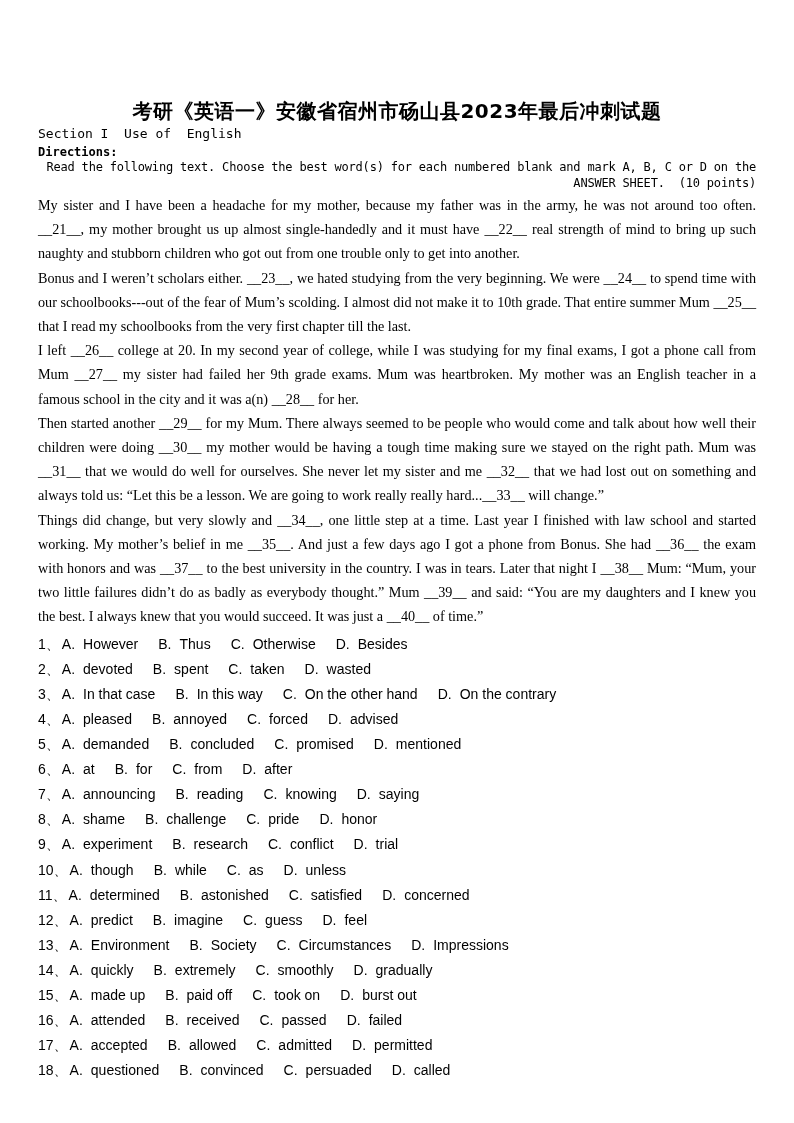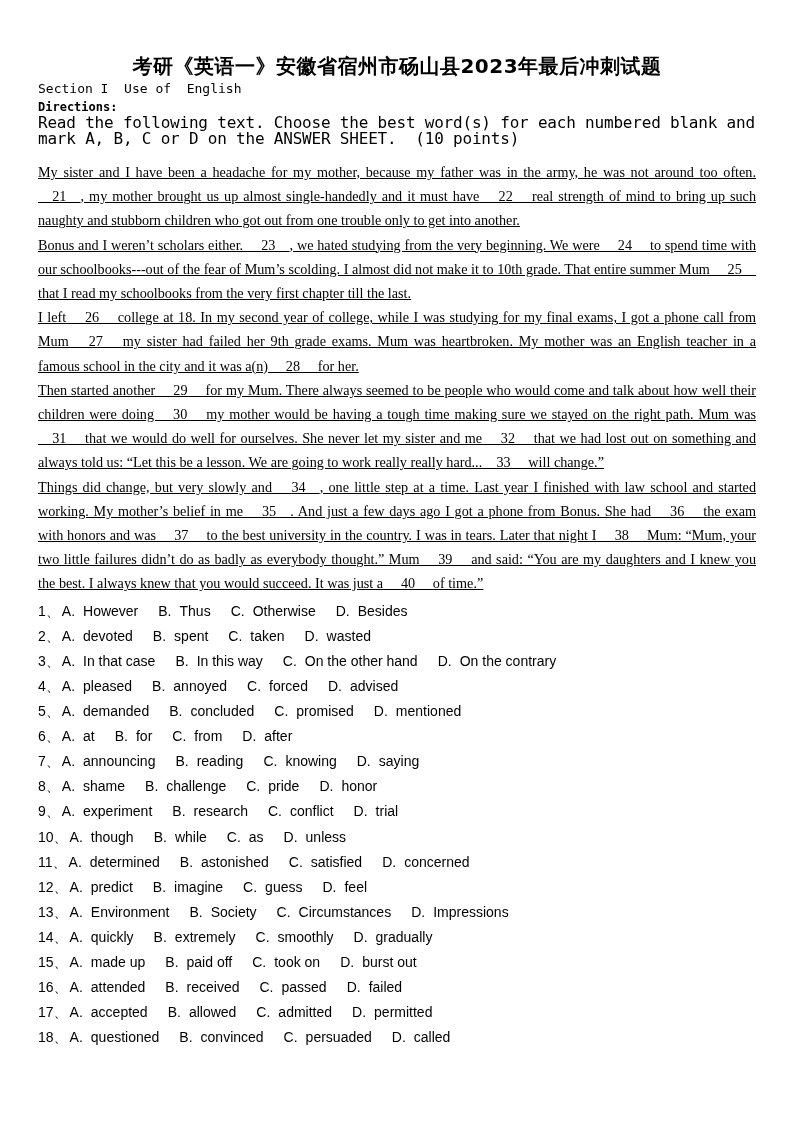--- a/index.html
+++ b/index.html
@@ -10,21 +10,21 @@
   }
   body {
     width: 794px;
     height: 1123px;
     overflow: hidden;
   }
   .page {
     box-sizing: border-box;
     width: 794px;
     height: 1123px;
-    padding: 52px 38px 0 38px;
+    padding: 97px 38px 0 38px;
     background: #ffffff;
   }
   .title {
     font-family: "DejaVu Sans", "Liberation Sans", sans-serif;
     font-weight: bold;
     font-size: 20px;
     line-height: 28px;
     text-align: center;
     margin: 0;
     letter-spacing: 0.5px;
@@ -37,28 +37,28 @@
     white-space: pre;
   }
   .dir-label {
     font-family: "DejaVu Sans Mono", "Liberation Mono", monospace;
     font-weight: bold;
     font-size: 12px;
     line-height: 15px;
   }
   .dir-text {
     font-family: "DejaVu Sans Mono", "Liberation Mono", monospace;
-    font-size: 16px;
+    font-size: 12px;
     letter-spacing: -0.2px;
     line-height: 15.5px;
     white-space: pre-wrap;
+    text-align: right;
   }
   .passage {
-    margin-top: 14px;
-    text-decoration: underline;
+    margin-top: 2px;
   }
   .para {
     font-family: "Liberation Serif", "DejaVu Serif", serif;
     font-size: 14.2px;
     line-height: 24.2px;
     text-align: justify;
     margin: 0;
   }
   .questions {
     margin-top: 3px;
@@ -89,21 +89,21 @@
 <div class="page">
   <h1 class="title">考研《英语一》安徽省宿州市砀山县2023年最后冲刺试题</h1>
   <div class="section-heading">Section I  Use of  English</div>
   <div class="directions">
     <div class="dir-label">Directions:</div>
     <div class="dir-text">Read the following text. Choose the best word(s) for each numbered blank and mark A, B, C or D on the ANSWER SHEET.  (10 points)</div>
   </div>
   <div class="passage" id="passage">
       <p class="para">My sister and I have been a headache for my mother, because my father was in the army, he was not around too often. __21__, my mother brought us up almost single-handedly and it must have __22__ real strength of mind to bring up such naughty and stubborn children who got out from one trouble only to get into another.</p>
       <p class="para">Bonus and I weren’t scholars either. __23__, we hated studying from the very beginning. We were __24__ to spend time with our schoolbooks---out of the fear of Mum’s scolding. I almost did not make it to 10th grade. That entire summer Mum __25__ that I read my schoolbooks from the very first chapter till the last.</p>
-      <p class="para">I left __26__ college at 18. In my second year of college, while I was studying for my final exams, I got a phone call from Mum __27__ my sister had failed her 9th grade exams. Mum was heartbroken. My mother was an English teacher in a famous school in the city and it was a(n) __28__ for her.</p>
+      <p class="para">I left __26__ college at 20. In my second year of college, while I was studying for my final exams, I got a phone call from Mum __27__ my sister had failed her 9th grade exams. Mum was heartbroken. My mother was an English teacher in a famous school in the city and it was a(n) __28__ for her.</p>
       <p class="para">Then started another __29__ for my Mum. There always seemed to be people who would come and talk about how well their children were doing __30__ my mother would be having a tough time making sure we stayed on the right path. Mum was __31__ that we would do well for ourselves. She never let my sister and me __32__ that we had lost out on something and always told us: “Let this be a lesson. We are going to work really really hard...__33__ will change.”</p>
       <p class="para">Things did change, but very slowly and __34__, one little step at a time. Last year I finished with law school and started working. My mother’s belief in me __35__. And just a few days ago I got a phone from Bonus. She had __36__ the exam with honors and was __37__ to the best university in the country. I was in tears. Later that night I __38__ Mum: “Mum, your two little failures didn’t do as badly as everybody thought.” Mum __39__ and said: “You are my daughters and I knew you the best. I always knew that you would succeed. It was just a __40__ of time.”</p>
     </div>
   <div class="questions" id="questions">
       <div class="q-row"><span class="q-num">1、</span><span class="q-opt"><span class="q-letter">A.</span><span class="q-text">However</span></span><span class="q-opt"><span class="q-letter">B.</span><span class="q-text">Thus</span></span><span class="q-opt"><span class="q-letter">C.</span><span class="q-text">Otherwise</span></span><span class="q-opt"><span class="q-letter">D.</span><span class="q-text">Besides</span></span></div>
       <div class="q-row"><span class="q-num">2、</span><span class="q-opt"><span class="q-letter">A.</span><span class="q-text">devoted</span></span><span class="q-opt"><span class="q-letter">B.</span><span class="q-text">spent</span></span><span class="q-opt"><span class="q-letter">C.</span><span class="q-text">taken</span></span><span class="q-opt"><span class="q-letter">D.</span><span class="q-text">wasted</span></span></div>
       <div class="q-row"><span class="q-num">3、</span><span class="q-opt"><span class="q-letter">A.</span><span class="q-text">In that case</span></span><span class="q-opt"><span class="q-letter">B.</span><span class="q-text">In this way</span></span><span class="q-opt"><span class="q-letter">C.</span><span class="q-text">On the other hand</span></span><span class="q-opt"><span class="q-letter">D.</span><span class="q-text">On the contrary</span></span></div>
       <div class="q-row"><span class="q-num">4、</span><span class="q-opt"><span class="q-letter">A.</span><span class="q-text">pleased</span></span><span class="q-opt"><span class="q-letter">B.</span><span class="q-text">annoyed</span></span><span class="q-opt"><span class="q-letter">C.</span><span class="q-text">forced</span></span><span class="q-opt"><span class="q-letter">D.</span><span class="q-text">advised</span></span></div>
       <div class="q-row"><span class="q-num">5、</span><span class="q-opt"><span class="q-letter">A.</span><span class="q-text">demanded</span></span><span class="q-opt"><span class="q-letter">B.</span><span class="q-text">concluded</span></span><span class="q-opt"><span class="q-letter">C.</span><span class="q-text">promised</span></span><span class="q-opt"><span class="q-letter">D.</span><span class="q-text">mentioned</span></span></div>
       <div class="q-row"><span class="q-num">6、</span><span class="q-opt"><span class="q-letter">A.</span><span class="q-text">at</span></span><span class="q-opt"><span class="q-letter">B.</span><span class="q-text">for</span></span><span class="q-opt"><span class="q-letter">C.</span><span class="q-text">from</span></span><span class="q-opt"><span class="q-letter">D.</span><span class="q-text">after</span></span></div>

